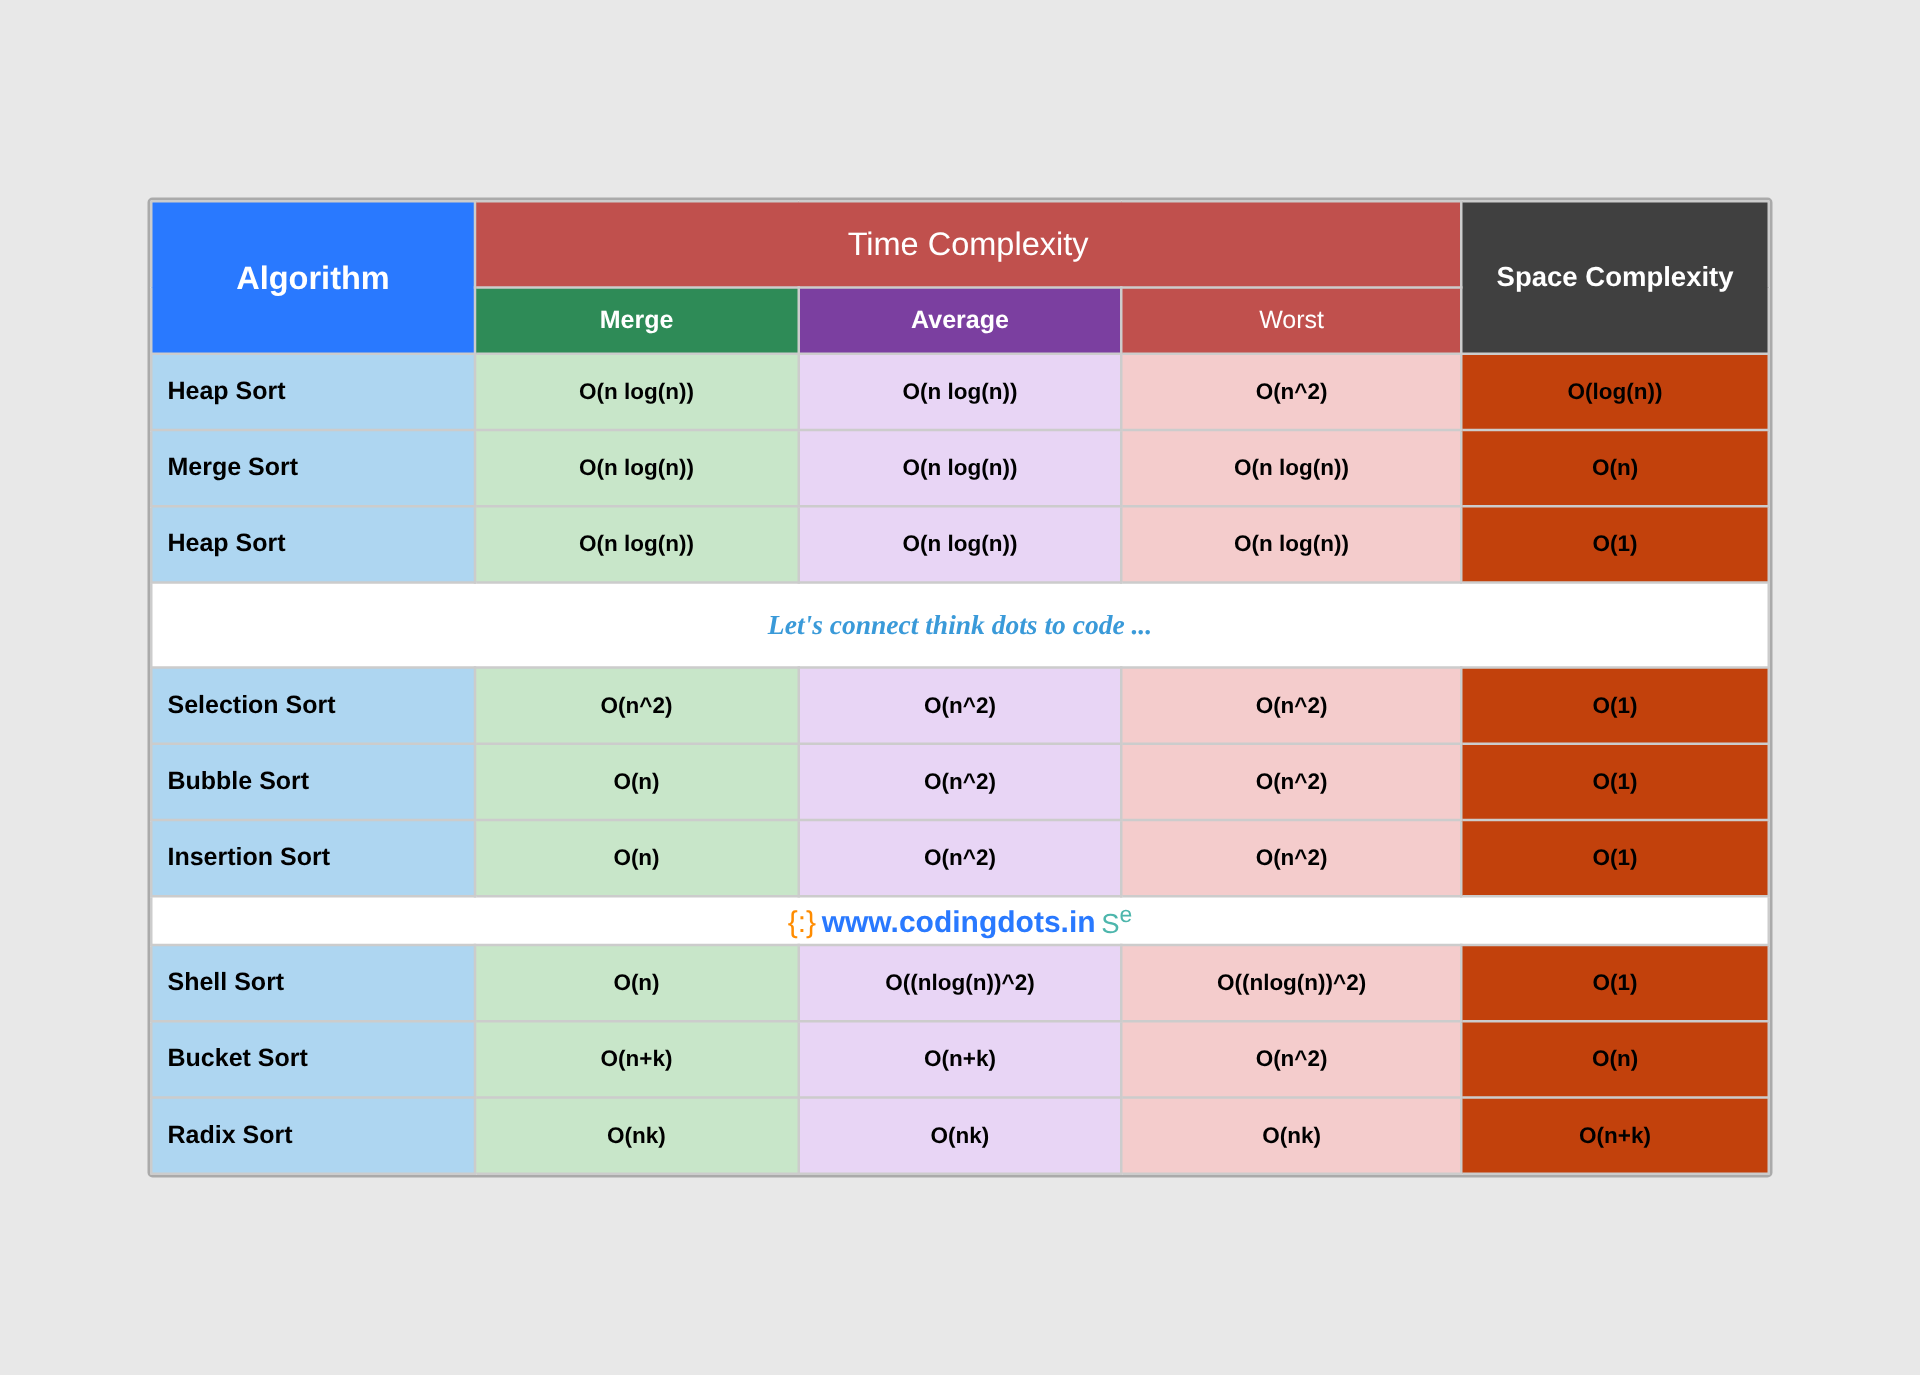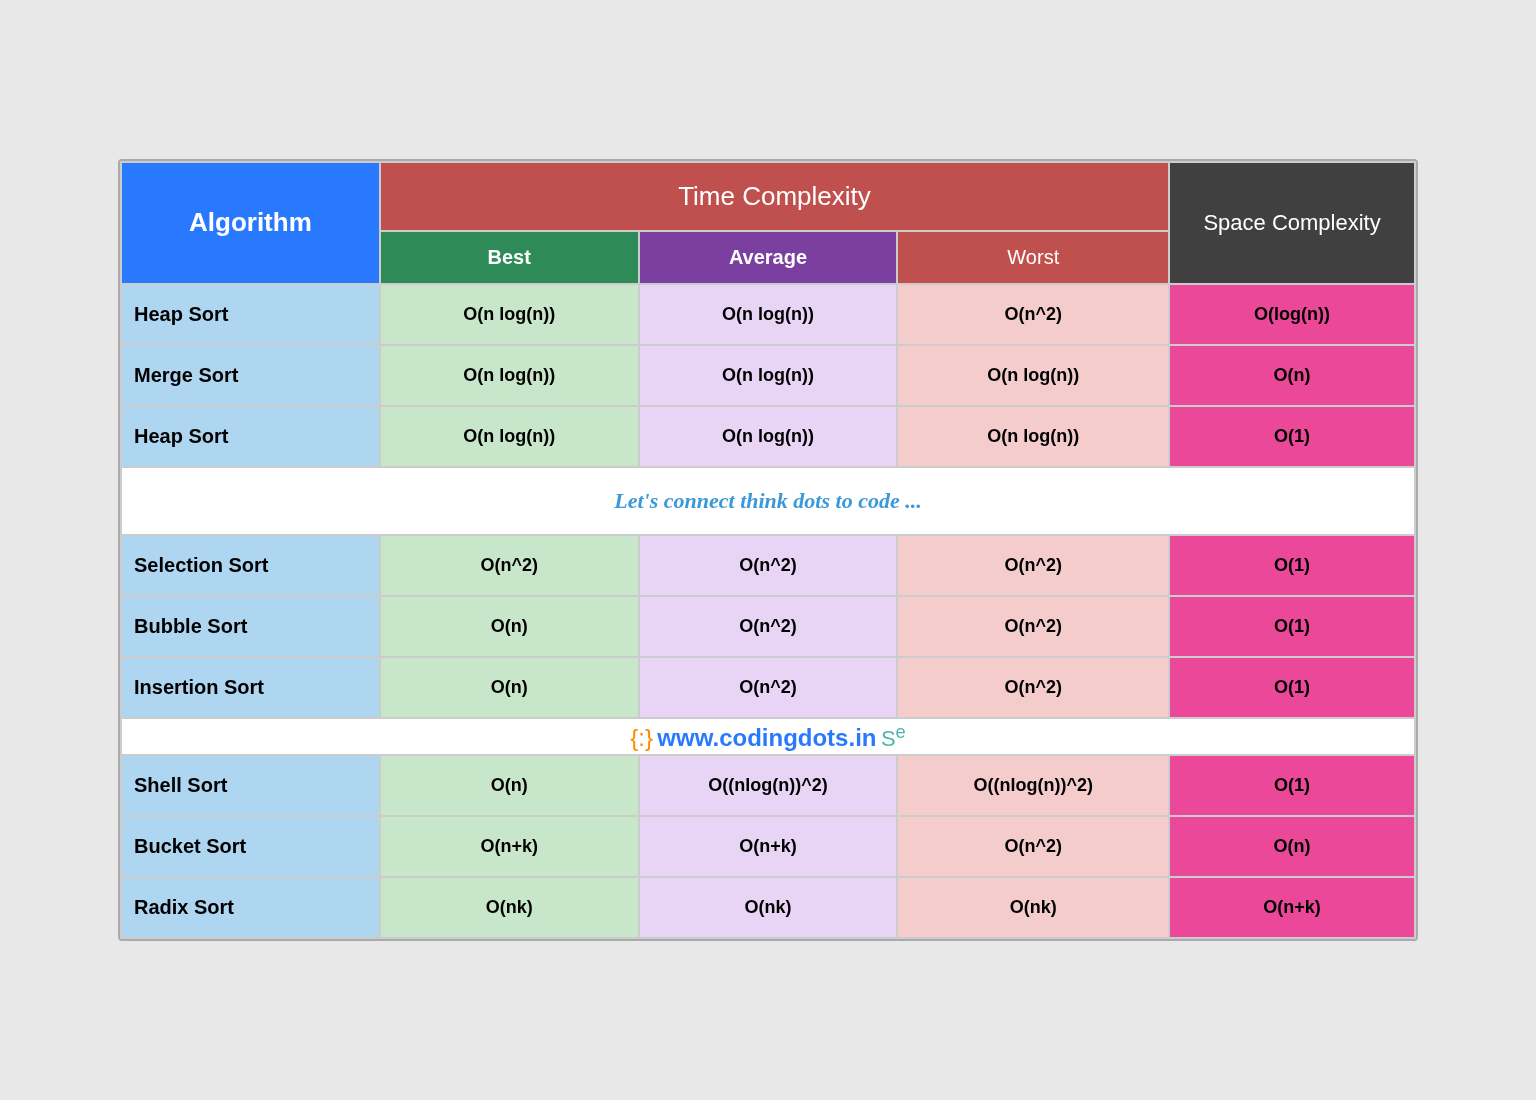--- a/index.html
+++ b/index.html
@@ -44,21 +44,21 @@
       font-size: 26px;
       font-weight: 400;
       text-align: center;
       padding: 18px 10px;
       border: 2px solid #ccc;
     }
     .th-space-complexity {
       background: #404040;
       color: #fff;
       font-size: 22px;
-      font-weight: 400;
+      font-weight: 700;
       width: 19%;
       vertical-align: middle;
       padding: 18px 10px;
       border: 2px solid #ccc;
       margin-left: 21px;
     }
     
     .th-best {
       background: #2E8B57;
       color: #fff;
@@ -118,21 +118,21 @@
     .td-worst {
       background: #F4CCCC;
       color: #000;
       font-size: 18px;
       font-weight: 700;
       padding: 18px 10px;
       border: 2px solid #ccc;
     }
     
     .td-space {
-      background: #ec4899;
+      background: #c2410c;
       color: #000;
       font-size: 18px;
       font-weight: 700;
       padding: 18px 2px;
       border: 2px solid #ccc;
     }
     
     .separator-row td {
       background: #fff;
       color: #3A9AD9;
@@ -174,21 +174,21 @@
   <table>
 
     <thead>
       <tr>
         <th class="th-algorithm" rowspan="2">Algorithm</th>
         <th class="th-time-complexity" colspan="3">Time Complexity</th>
         <th class="th-space-complexity" rowspan="2">Space Complexity</th>
       </tr>
 
       <tr>
-        <th class="th-best">Best</th>
+        <th class="th-best">Merge</th>
         <th class="th-average">Average</th>
         <th class="th-worst-time">Worst</th>
       </tr>
     </thead>
     <tbody id="table-body">
     <tr>
           <td class="td-name">Heap Sort</td>
           <td class="td-best">O(n log(n))</td>
           <td class="td-avg">O(n log(n))</td>
           <td class="td-worst">O(n^2)</td>

